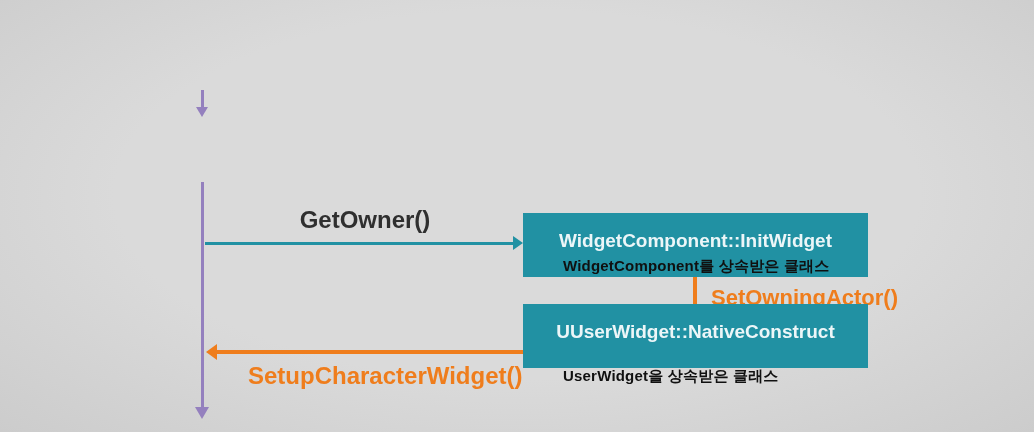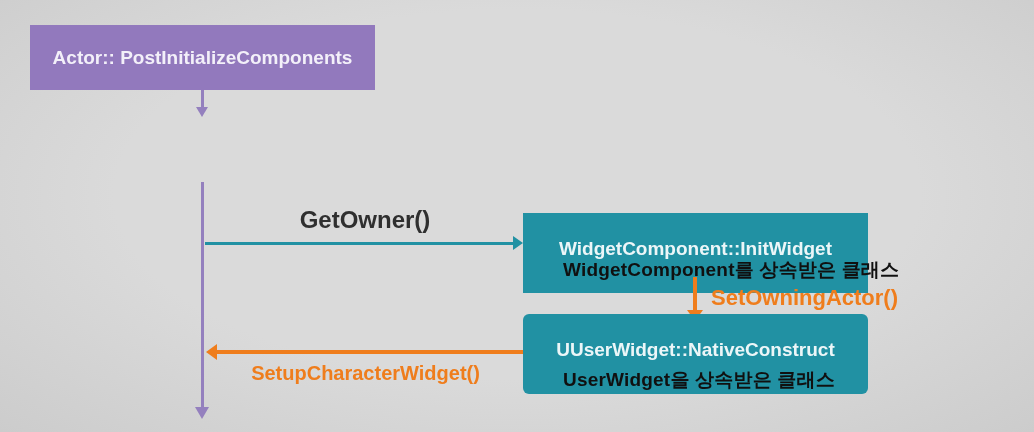--- a/index.html
+++ b/index.html
@@ -22,30 +22,30 @@
   .node-purple{
     background:#9279bd;
     color:#f3f0f9;
     font-size:19px;
     width:345px;height:65px;left:30px;
   }
   .node-teal{
     background:#2191a3;
     color:#ecf6f8;
     font-size:19px;
-    width:345px;height:80px;left:523px;
+    width:345px;height:64px;left:523px;
   }
   #box-post-init{top:25px;}
   #box-begin-play{top:117px;}
   #box-init-widget{top:213px;}
-  #box-native-construct{top:314px;border-radius:6px;}
+  #box-native-construct{top:304px;}
   .node-teal .title{position:relative;top:-4px;}
   .subnote{
     position:absolute;
-    font-size:19px;
+    font-size:15px;
     font-weight:bold;
     color:#101010;
     letter-spacing:0.2px;
     white-space:nowrap;
   }
   #subnote-init-widget{left:563px;top:257px;}
   #subnote-native-construct{left:563px;top:367px;}
   .sidenote{
     position:absolute;
     font-size:22px;
@@ -66,21 +66,21 @@
     text-align:center;
     font-size:24px;color:#2f2f2f;
   }
   #label-set-owning-actor{
     left:711px;top:285px;
     font-size:22px;color:#ef7d1c;
   }
   #label-setup-character-widget{
     left:248px;top:362px;width:235px;
     text-align:center;
-    font-size:20px;color:#ef7d1c;
+    font-size:24px;color:#ef7d1c;
   }
   
   .shaft{position:absolute;}
   .head{position:absolute;width:0;height:0;}
   .purple-fill{background:#9480be;}
   .teal-fill{background:#2191a3;}
   .orange-fill{background:#ef7d1c;}
 
   
   #arrow-post-to-begin-shaft{left:201px;top:90px;width:3px;height:18px;}
@@ -116,23 +116,20 @@
     left:206px;top:344px;
     border-top:8px solid transparent;border-bottom:8px solid transparent;
     border-right:11px solid #ef7d1c;
   }
 </style>
 </head>
 <body>
 
 <div class="canvas">
 
-  <div class="node node-purple" id="box-post-init">
-    <span>Actor:: PostInitializeComponents</span>
-  </div>
 
   <div class="shaft purple-fill" id="arrow-post-to-begin-shaft"></div>
   <div class="head" id="arrow-post-to-begin-head"></div>
 
 
   <div class="shaft purple-fill" id="lifeline-shaft"></div>
   <div class="head" id="lifeline-head"></div>
 
   <div class="edge-label" id="label-get-owner">GetOwner()</div>
   <div class="shaft teal-fill" id="arrow-get-owner-shaft"></div>

